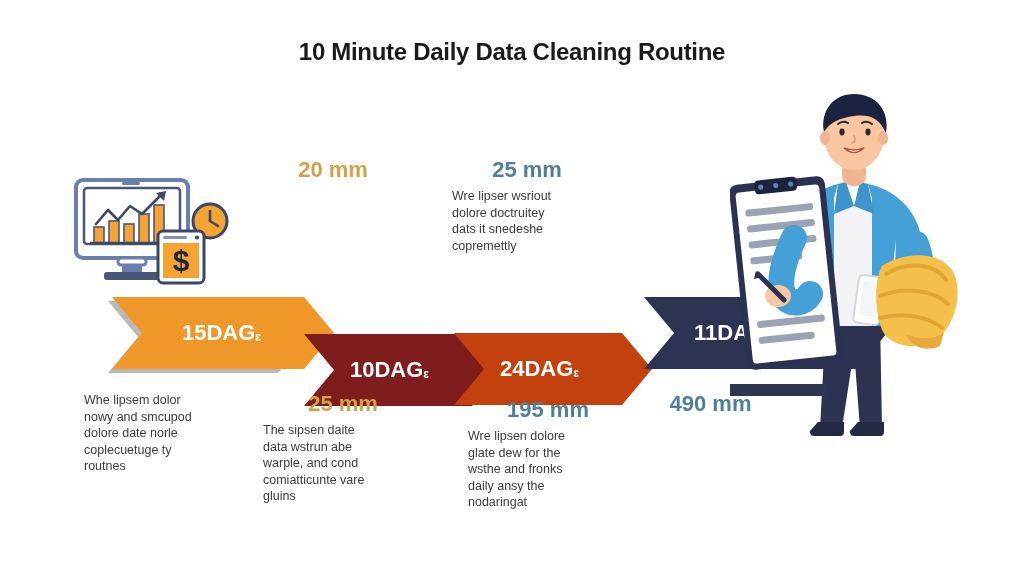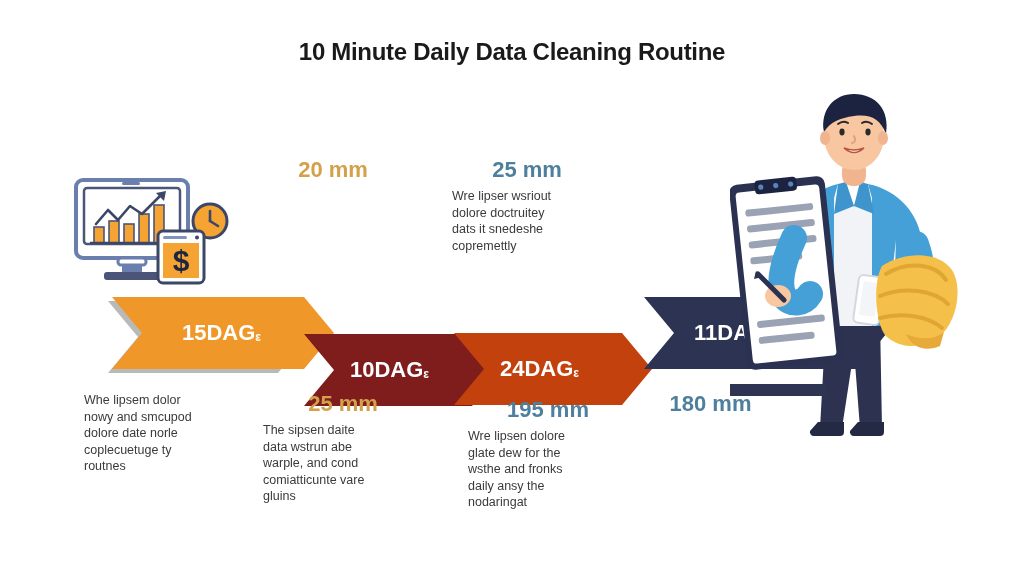--- a/index.html
+++ b/index.html
@@ -228,21 +228,21 @@
 <div class="text-block" id="bottom-block-3">
   <div class="tb-heading blue">195 mm</div>
   <div class="tb-body">Wre lipsen dolore
 glate dew for the
 wsthe and fronks
 daily ansy the
 nodaringat</div>
 </div>
 
 <div class="text-block" id="bottom-block-4">
-  <div class="tb-heading blue">180 mm</div>
+  <div class="tb-heading blue">490 mm</div>
 </div>
 
 <div id="illustration-right">
   <svg width="235" height="350" viewBox="0 0 235 350" xmlns="http://www.w3.org/2000/svg">
 
     <g>
       <path d="M96 232 L150 232 L152 340 L130 340 L124 262 L112 340 L90 340 Z" fill="#2c3250"></path>
     </g>
 
     <g>

